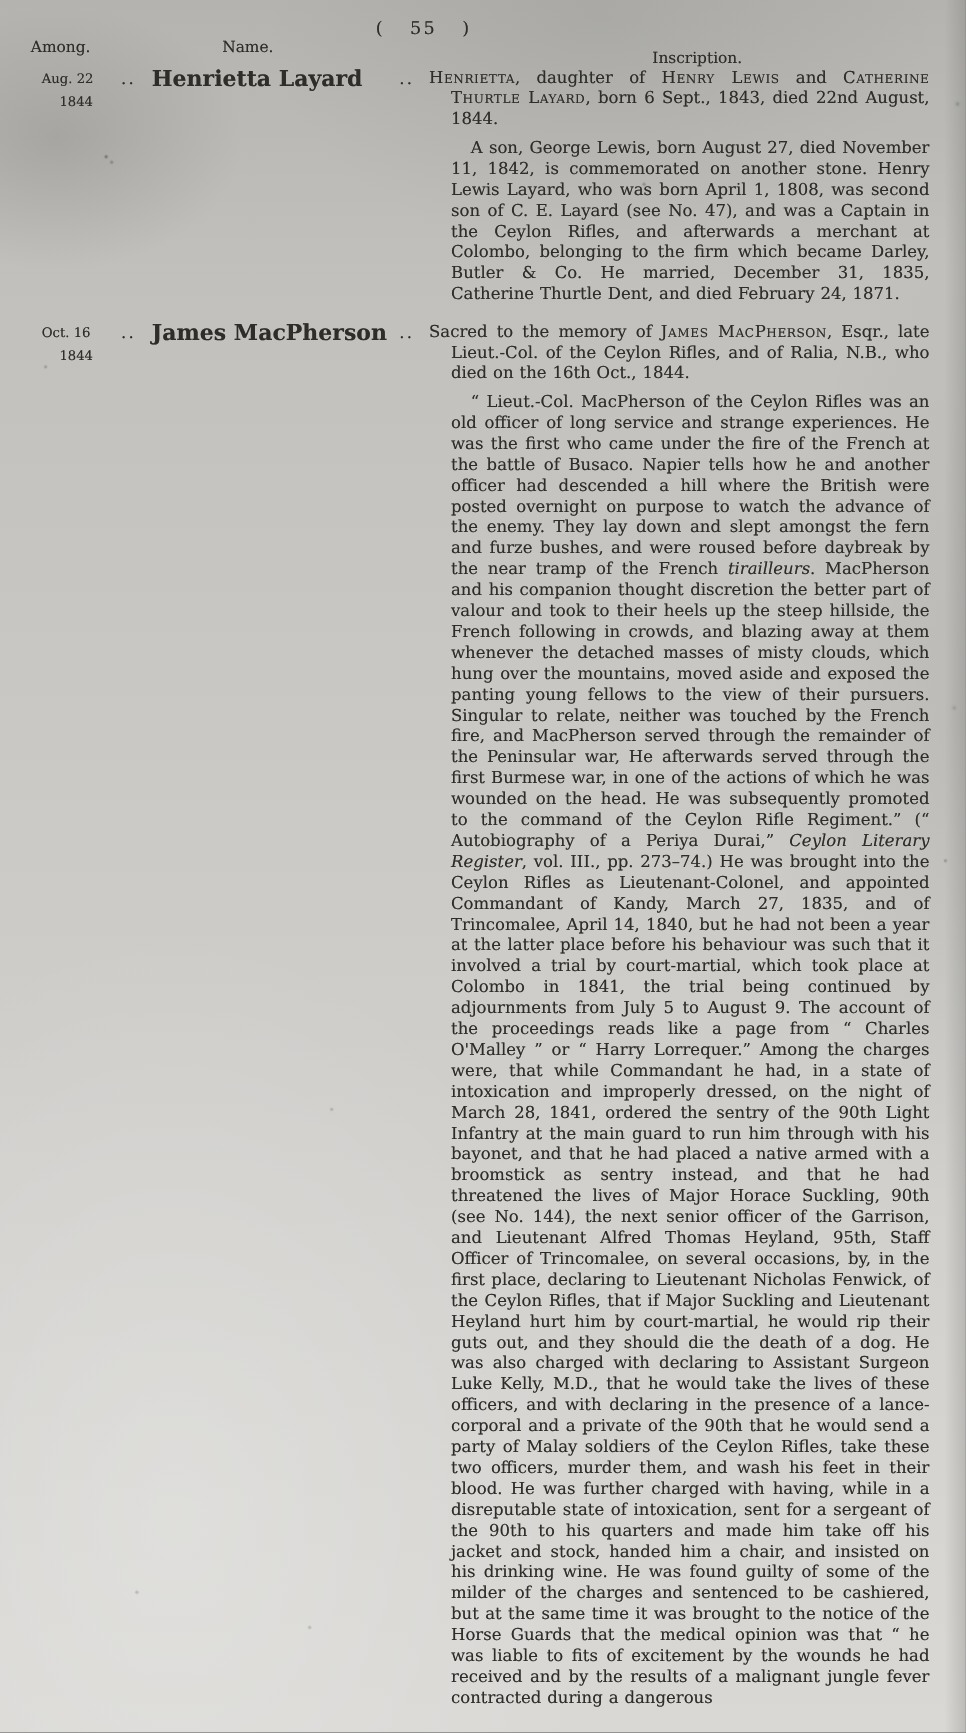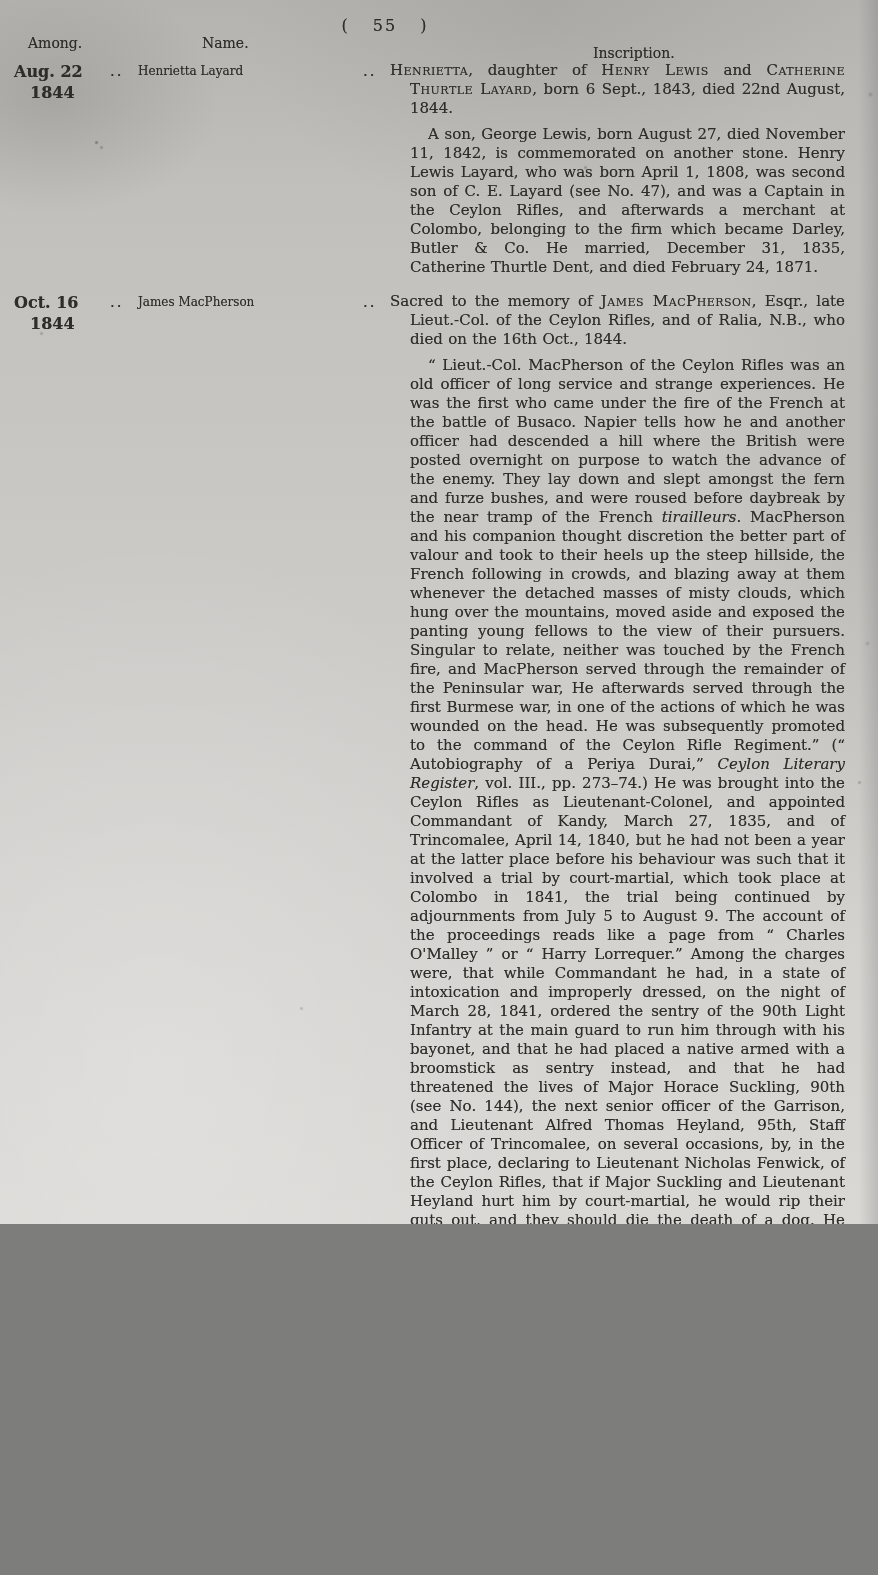--- a/index.html
+++ b/index.html
@@ -1,18 +1,18 @@
 <!DOCTYPE html>
 <html><head>
 <meta charset="utf-8">
 <style>
   html,body{margin:0;padding:0;background:#7d7d7b;}
   .page{
     position:relative;
-    width:878px;height:1224px;overflow:hidden;box-sizing:border-box;
+    width:878px;height:1575px;overflow:hidden;box-sizing:border-box;
     padding:16px 33px 4px 14px;
     font-family:"DejaVu Serif","Liberation Serif",serif;
     color:#2e2d2a;
     background-image:
       radial-gradient(ellipse 240px 170px at 6% 8%, rgba(84,84,82,0.20), transparent 70%),
       radial-gradient(ellipse 420px 300px at 62% 1%, rgba(104,104,102,0.14), transparent 72%),
       radial-gradient(ellipse 260px 620px at 100% 42%, rgba(116,116,114,0.16), transparent 70%),
       radial-gradient(ellipse 560px 760px at 18% 88%, rgba(255,255,255,0.22), transparent 72%),
       linear-gradient(270deg, rgba(86,86,84,0.22), transparent 2.2%),
       linear-gradient(180deg,#b4b3af 0%,#c1c0bc 16%,#c9c8c4 42%,#d2d1ce 72%,#d9d8d5 100%);
@@ -35,25 +35,25 @@
   .page-number{width:742px;text-align:center;font-size:16px;letter-spacing:2px;word-spacing:16px;}
   .title{width:728px;text-align:center;font-size:24px;font-weight:bold;
     margin:38px 0 14px;letter-spacing:.3px;}
   .title .contd{font-style:italic;font-weight:600;}
   .col-headers,.entry-row{display:grid;grid-template-columns:88px 36px 217px 35px 455px;}
   .col-headers{font-size:14px;margin-bottom:10px;}
   .h-date{grid-column:1;padding-left:14px;}
   .h-name{grid-column:3;padding-left:64px;}
   .h-insc{grid-column:5;padding-left:203px;position:relative;top:10px;}
   .entry-row{margin-top:8px;}
-  .date-cell{font-weight:bold;font-size:16px;line-height:21px;}
+  .date-cell{font-weight:normal;font-size:12px;line-height:21px;margin-left:24px;}
   .date-cell span{display:block;}
   .date-line2{padding-left:16px;}
   .dots-cell{font-size:15px;letter-spacing:2px;padding-left:8px;padding-top:1px;line-height:19px;}
-  .name-cell{font-weight:normal;font-size:12px;line-height:21px;}
+  .name-cell{font-weight:bold;font-size:20px;line-height:21px;}
   .inscription-cell{font-size:15px;line-height:19px;text-align:justify;word-spacing:.6px;}
   .para{margin:0 0 7px;padding-left:20px;}
   .para.hang{text-indent:-20px;}
   .para.indent{text-indent:18px;}
   .sc{font-variant:small-caps;letter-spacing:.5px;}
   .it{font-style:italic;}
 </style>
 </head>
 <body>
 

